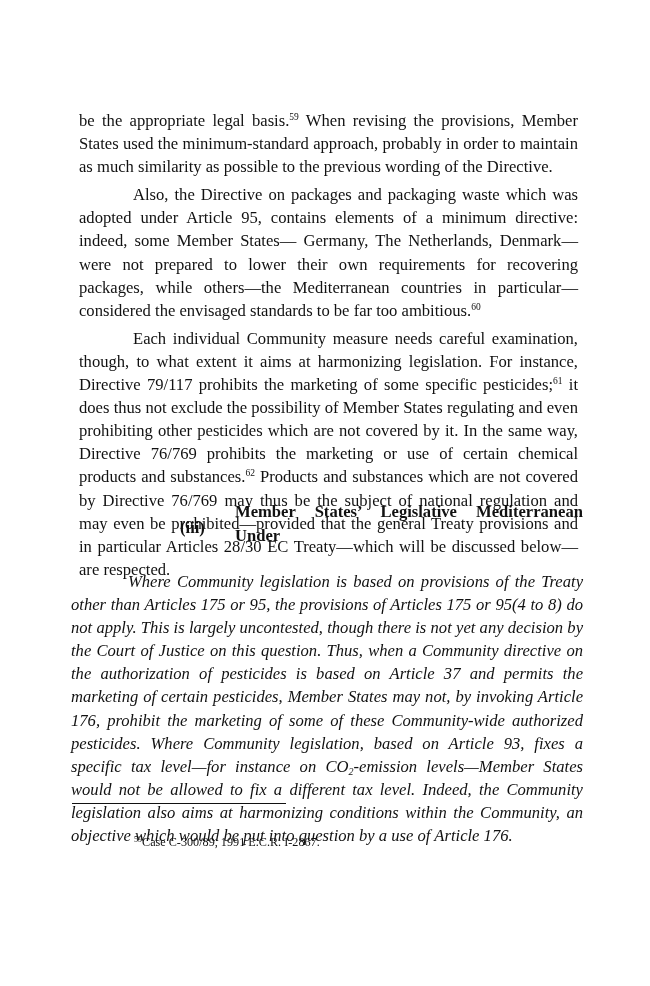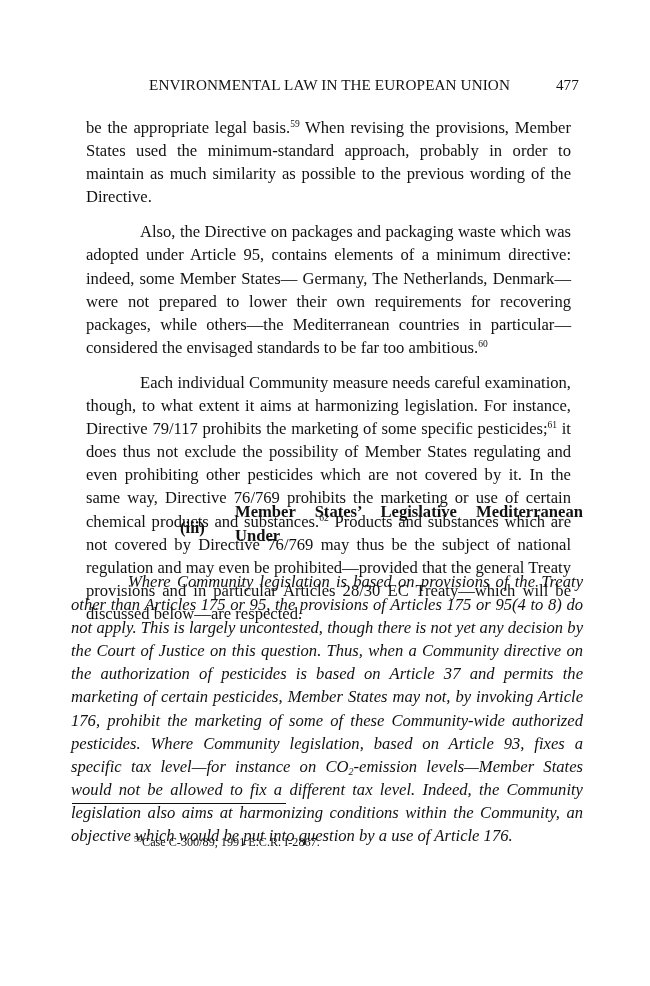--- a/index.html
+++ b/index.html
@@ -45,21 +45,21 @@
     .body-text {
       position: absolute;
       left: 74px;
       top: 104px;
       width: 509px;
       font-size: 16.6px;
       line-height: 23.1px;
       text-align: justify;
     }
     .body-text p {
-      margin: 12px;
+      margin: 5px;
     }
     .body-text p.indent {
       text-indent: 54px;
     }
     sup.fn {
       font-size: 9.5px;
       line-height: 0;
       vertical-align: 6px;
     }
     sub.chem {
@@ -137,24 +137,20 @@
       font-size: 8px;
       line-height: 0;
       vertical-align: 4px;
     }
   </style>
 </head>
 <body>
 
 <div class="page">
 
-  <div class="running-head">
-    <span class="title">ENVIRONMENTAL LAW IN THE EUROPEAN UNION</span>
-    <span class="pagenum">477</span>
-  </div>
 
   <div class="body-text">
     <p><span>be the appropriate legal basis.</span><sup class="fn">59</sup><span> When revising the provisions, Member States used the minimum-standard approach, probably in order to maintain as much similarity as possible to the previous wording of the Directive.</span></p>
     <p class="indent"><span>Also, the Directive on packages and packaging waste which was adopted under Article 95, contains elements of a minimum directive: indeed, some Member States— Germany, The Netherlands, Denmark—were not prepared to lower their own requirements for recovering packages, while others—the Mediterranean countries in particular—considered the envisaged standards to be far too ambitious.</span><sup class="fn">60</sup></p>
     <p class="indent"><span>Each individual Community measure needs careful examination, though, to what extent it aims at harmonizing legislation. For instance, Directive 79/117 prohibits the marketing of some specific pesticides;</span><sup class="fn">61</sup><span> it does thus not exclude the possibility of Member States regulating and even prohibiting other pesticides which are not covered by it. In the same way, Directive 76/769 prohibits the marketing or use of certain chemical products and substances.</span><sup class="fn">62</sup><span> Products and substances which are not covered by Directive 76/769 may thus be the subject of national regulation and may even be prohibited—provided that the general Treaty provisions and in particular Articles 28/30 EC Treaty—which will be discussed below—are respected.</span></p>
   </div>
 
   <div class="section-heading">
     <span class="num">(iii)</span>
     <span class="title">

